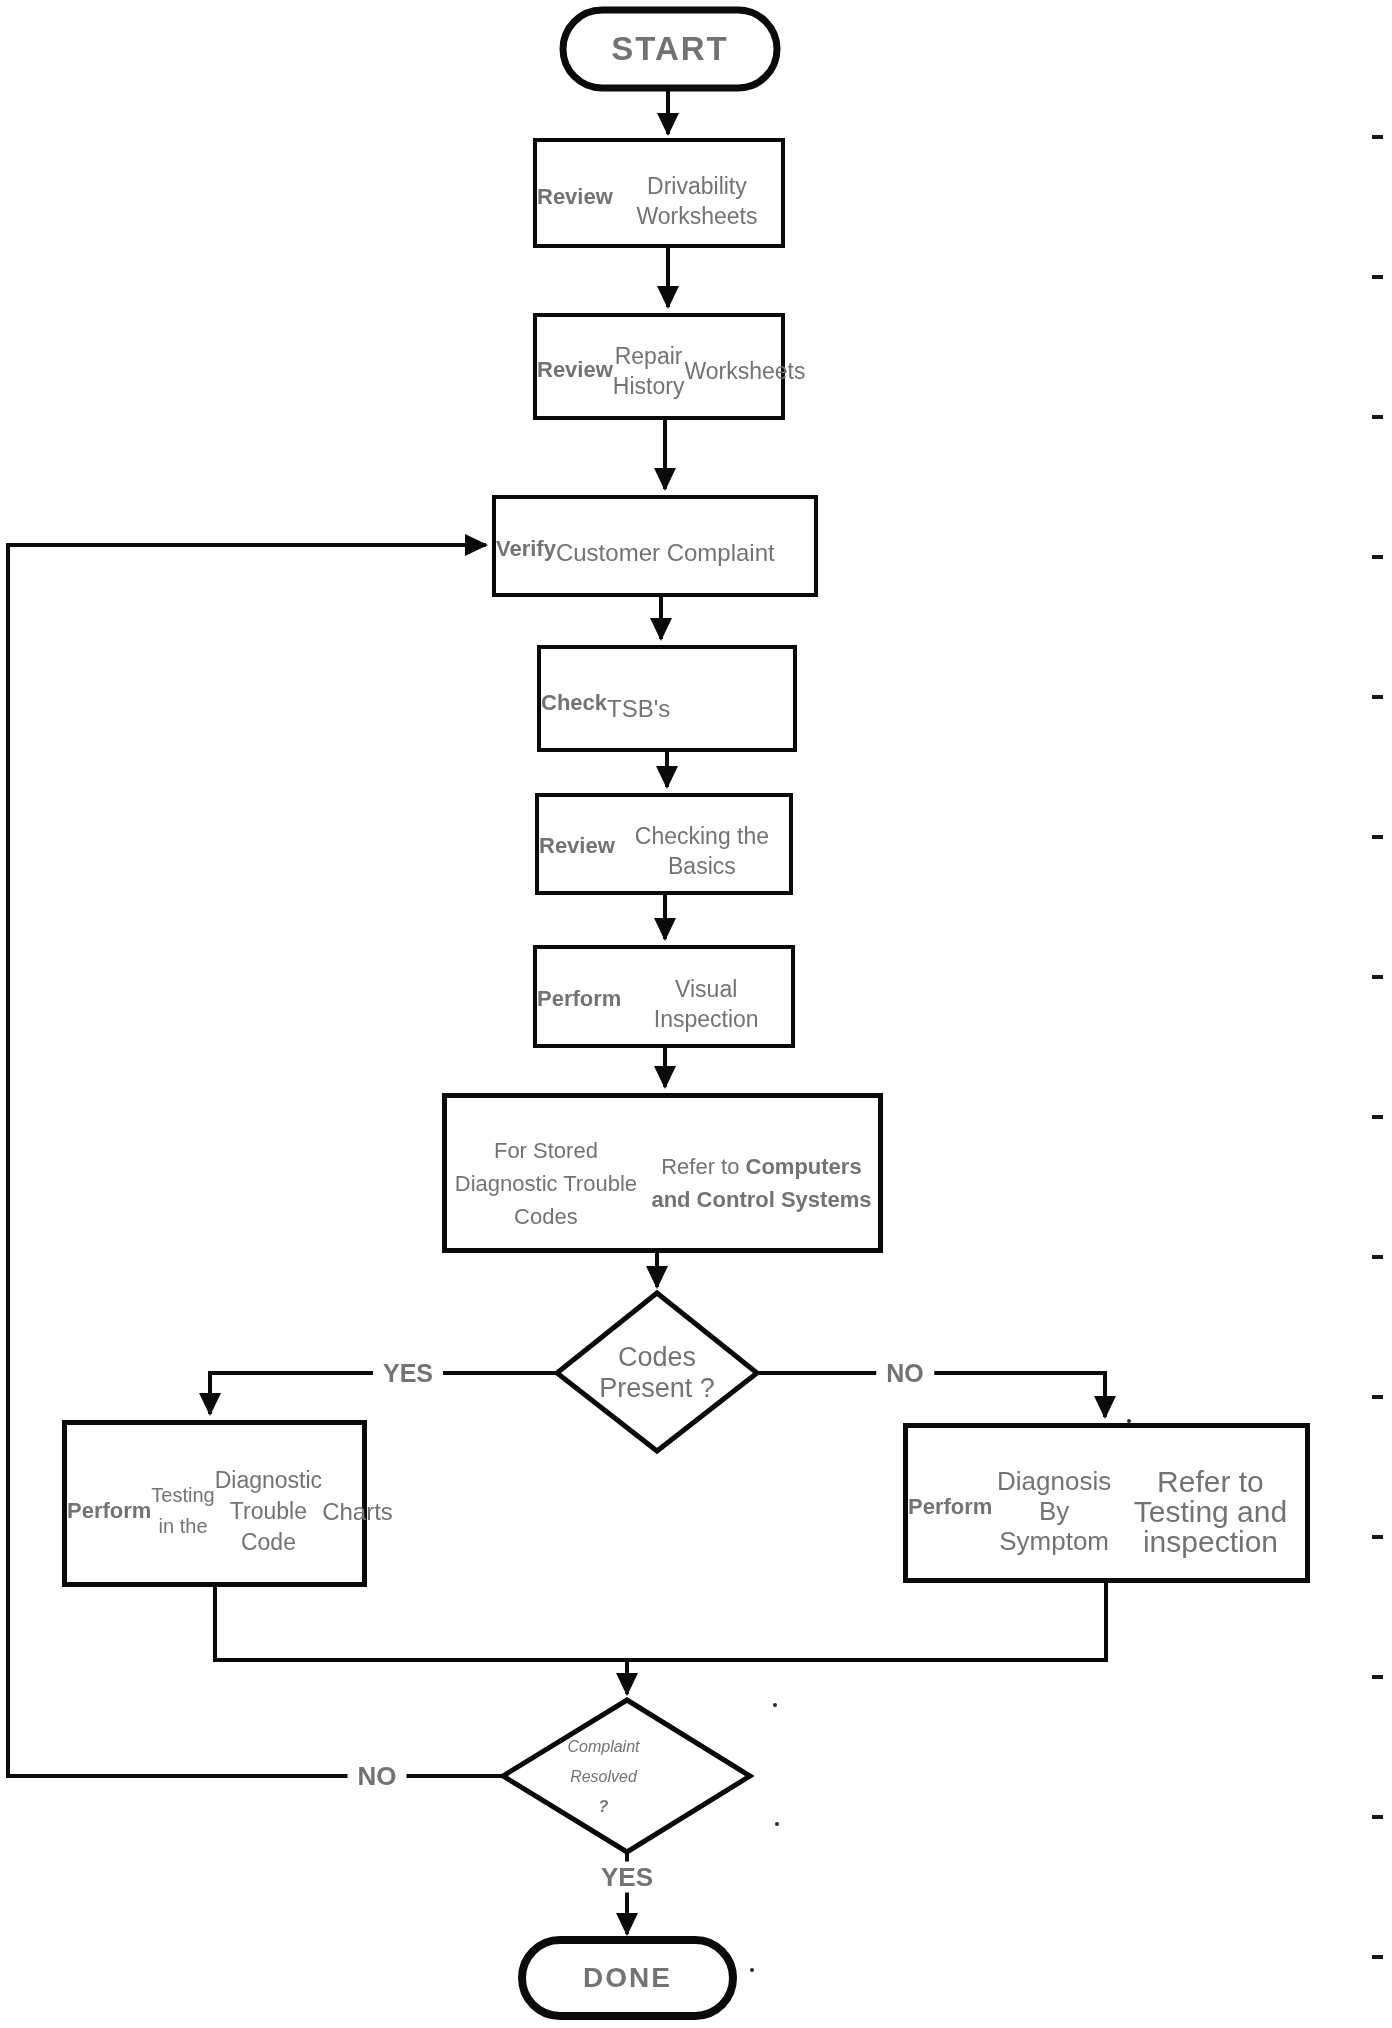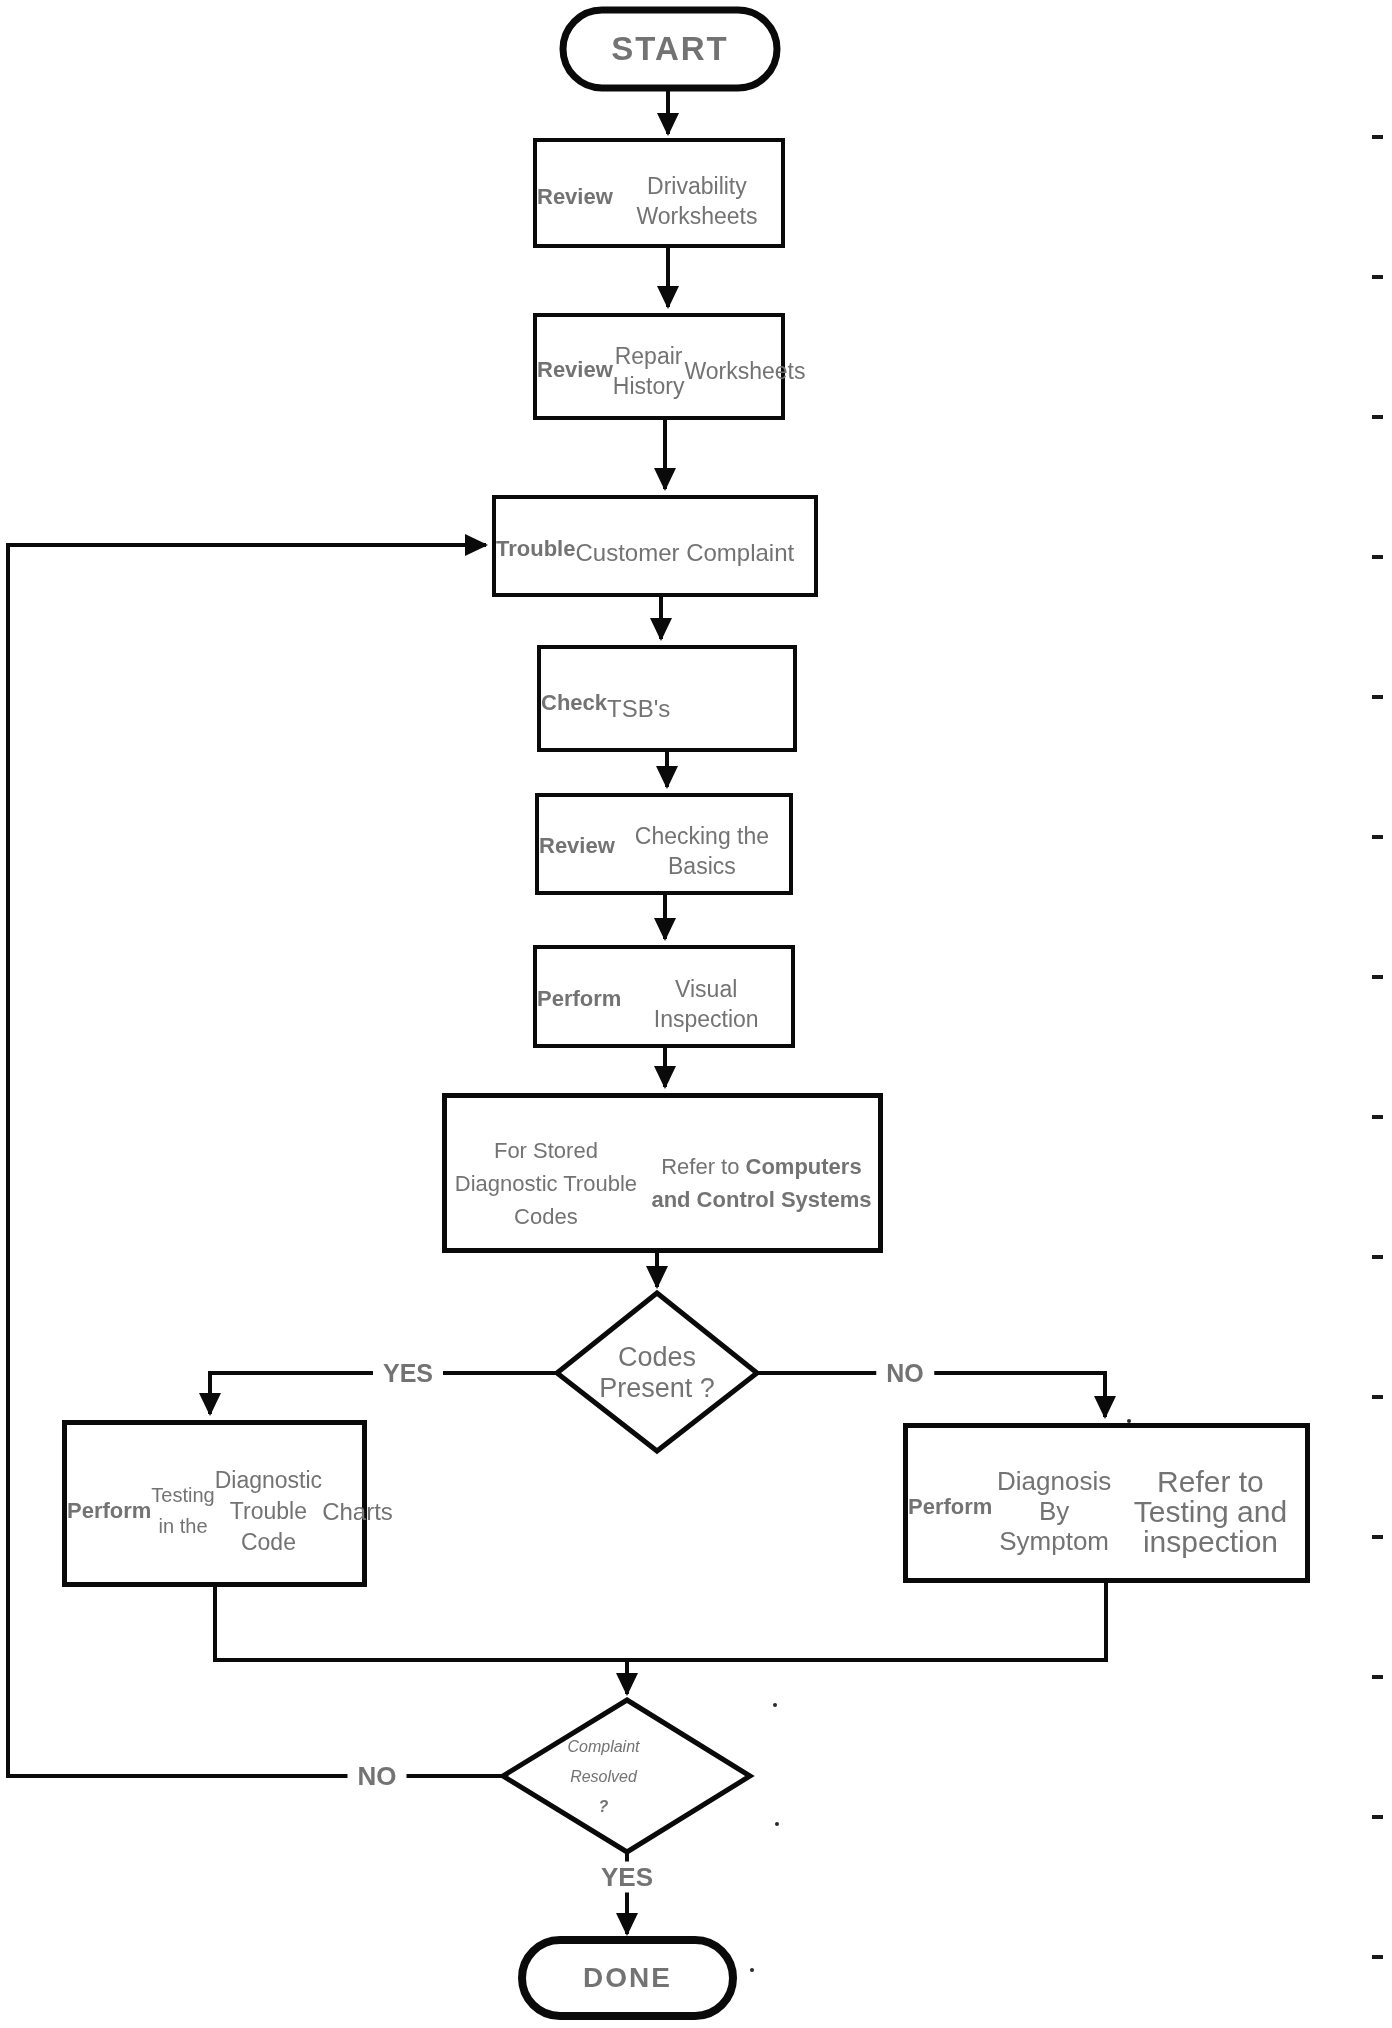--- a/index.html
+++ b/index.html
@@ -79,21 +79,21 @@
     <div class="bline">Drivability Worksheets</div>
   </div>
 
   <div class="pbox" style="left:533px;top:313px;width:252px;height:107px;padding-top:9px;">
     <div class="btitle" style="margin-bottom:3px;">Review</div>
     <div class="bline">Repair History</div>
     <div class="bline">Worksheets</div>
   </div>
 
   <div class="pbox" style="left:492px;top:495px;width:326px;height:102px;padding-top:14px;">
-    <div class="btitle" style="margin-bottom:9px;">Trouble</div>
+    <div class="btitle" style="margin-bottom:9px;">Verify</div>
     <div class="bline" style="font-size:24px;">Customer Complaint</div>
   </div>
 
   <div class="pbox" style="left:537px;top:645px;width:260px;height:107px;padding-top:20px;">
     <div class="btitle" style="margin-bottom:12px;">Check</div>
     <div class="bline" style="font-size:24px;">TSB's</div>
   </div>
 
   <div class="pbox" style="left:535px;top:793px;width:258px;height:102px;padding-top:13px;">
     <div class="btitle" style="margin-bottom:9px;">Review</div>

